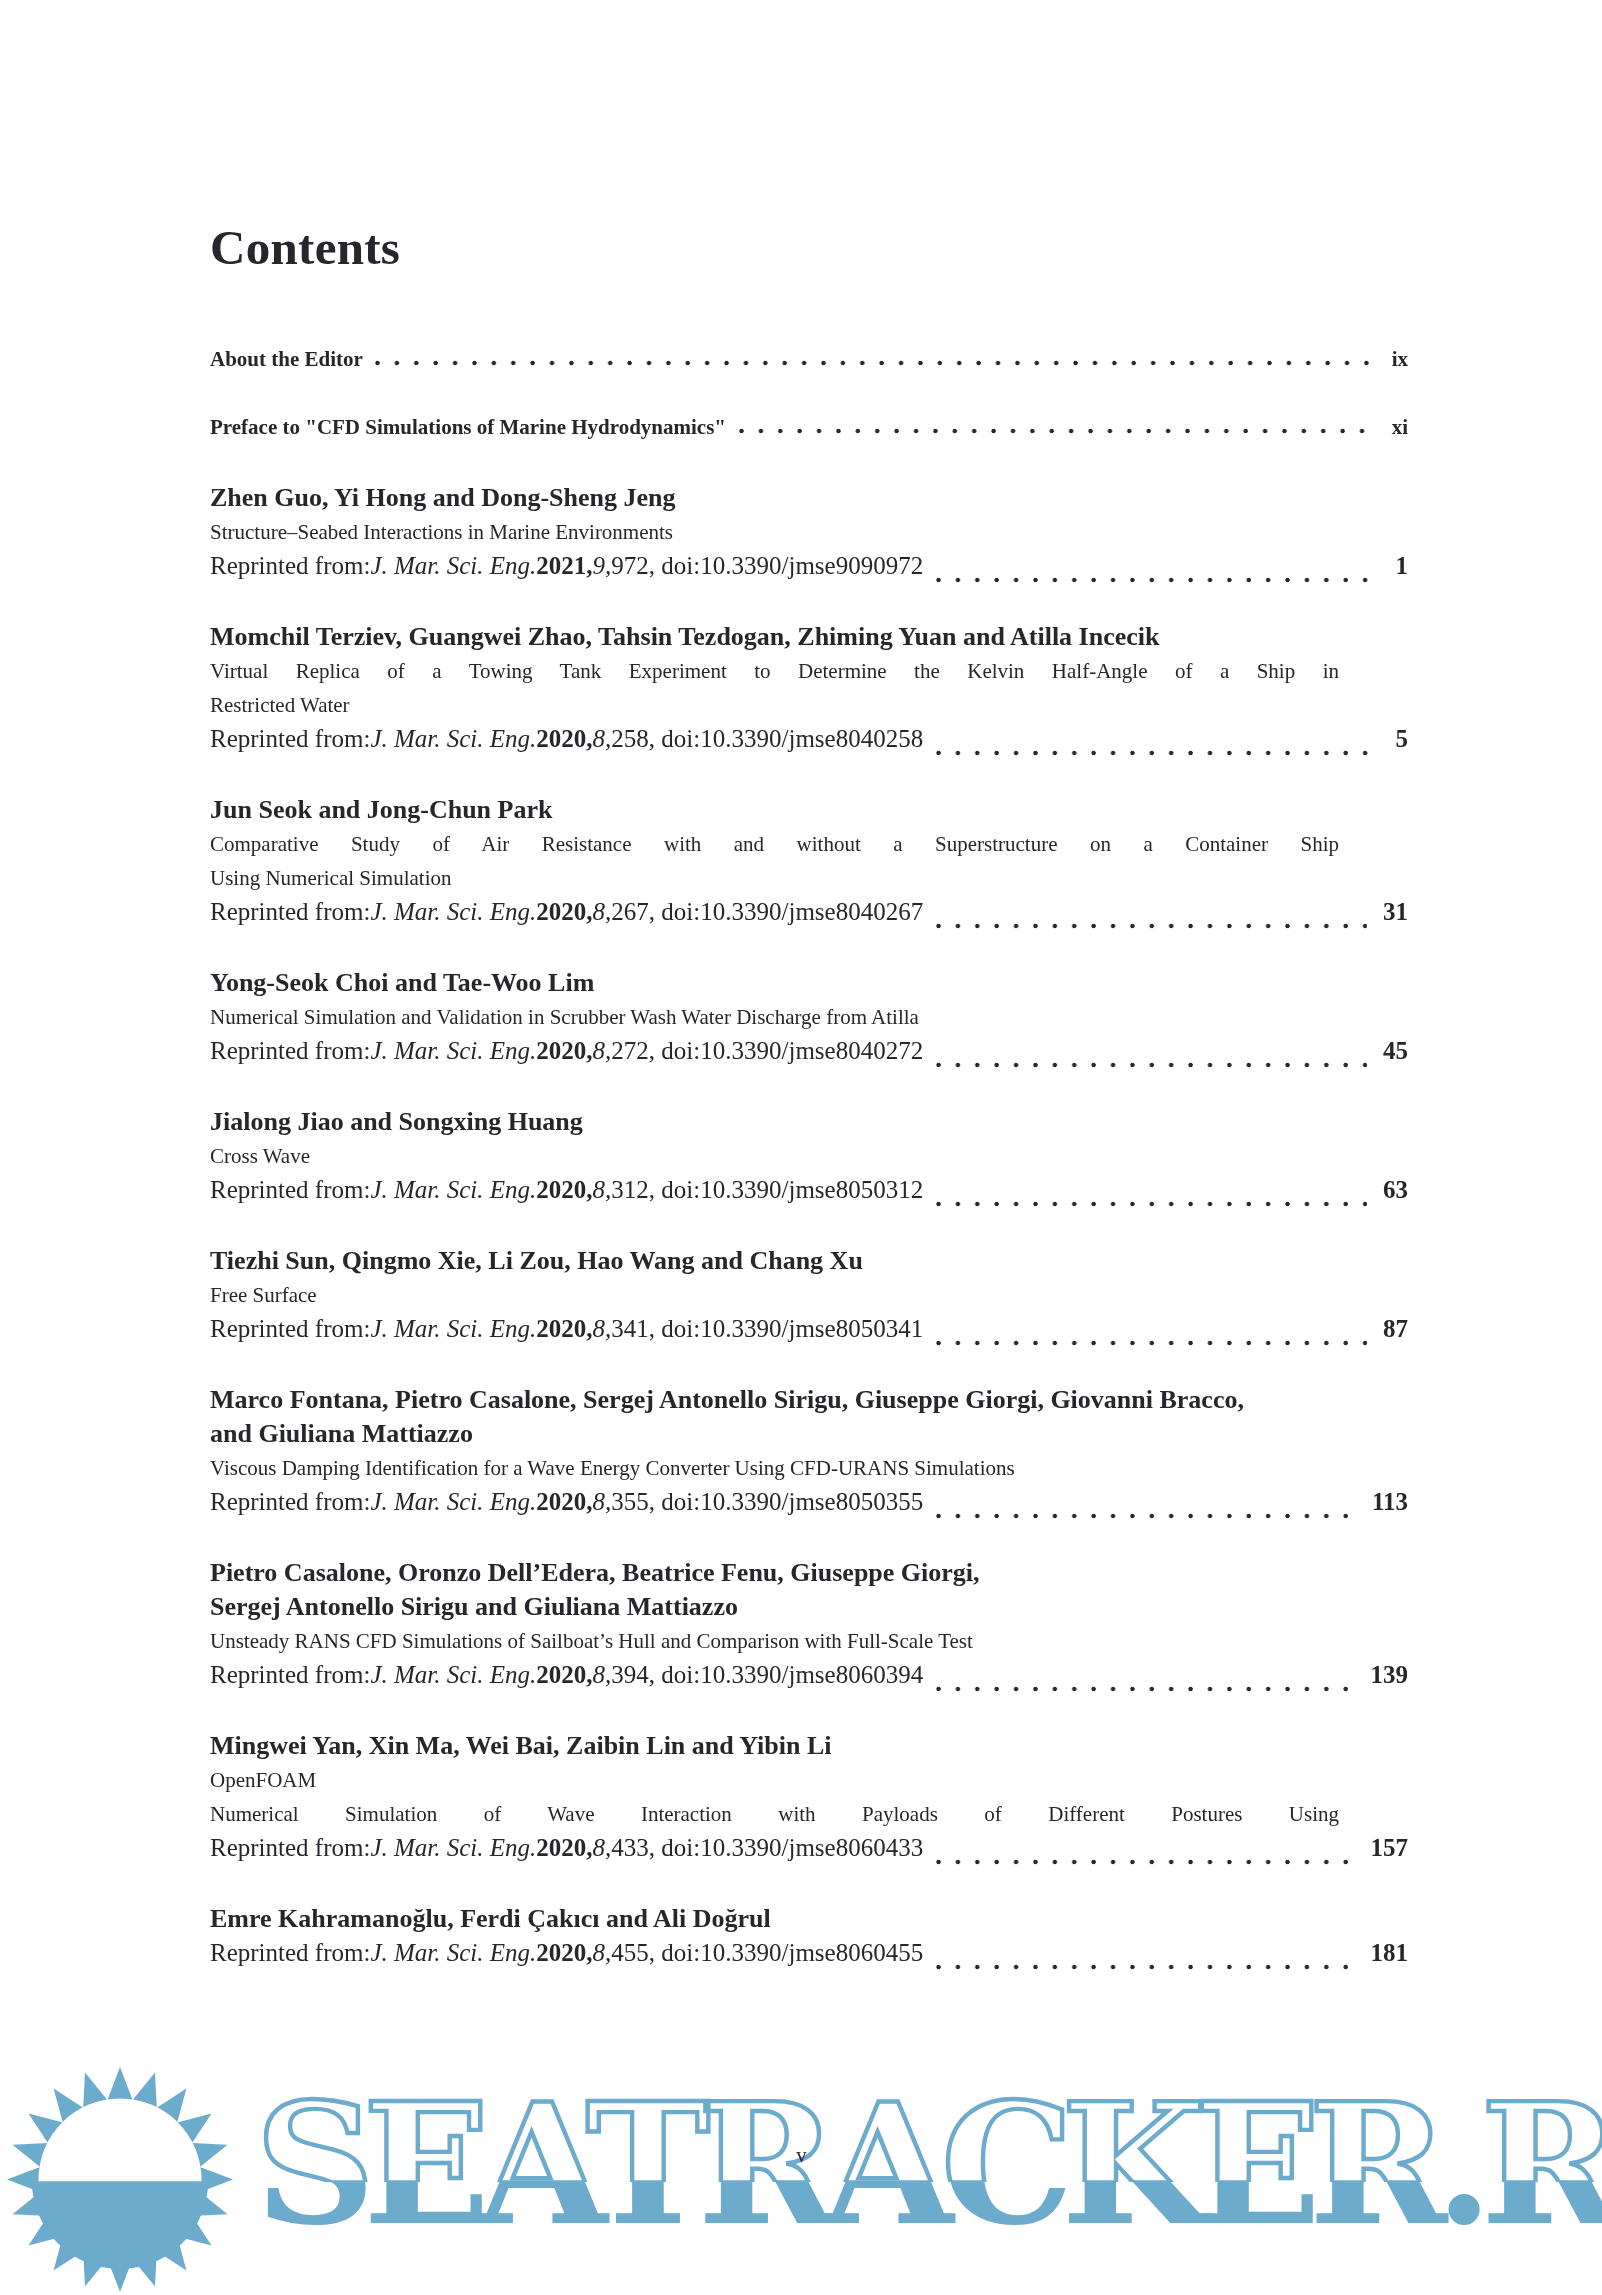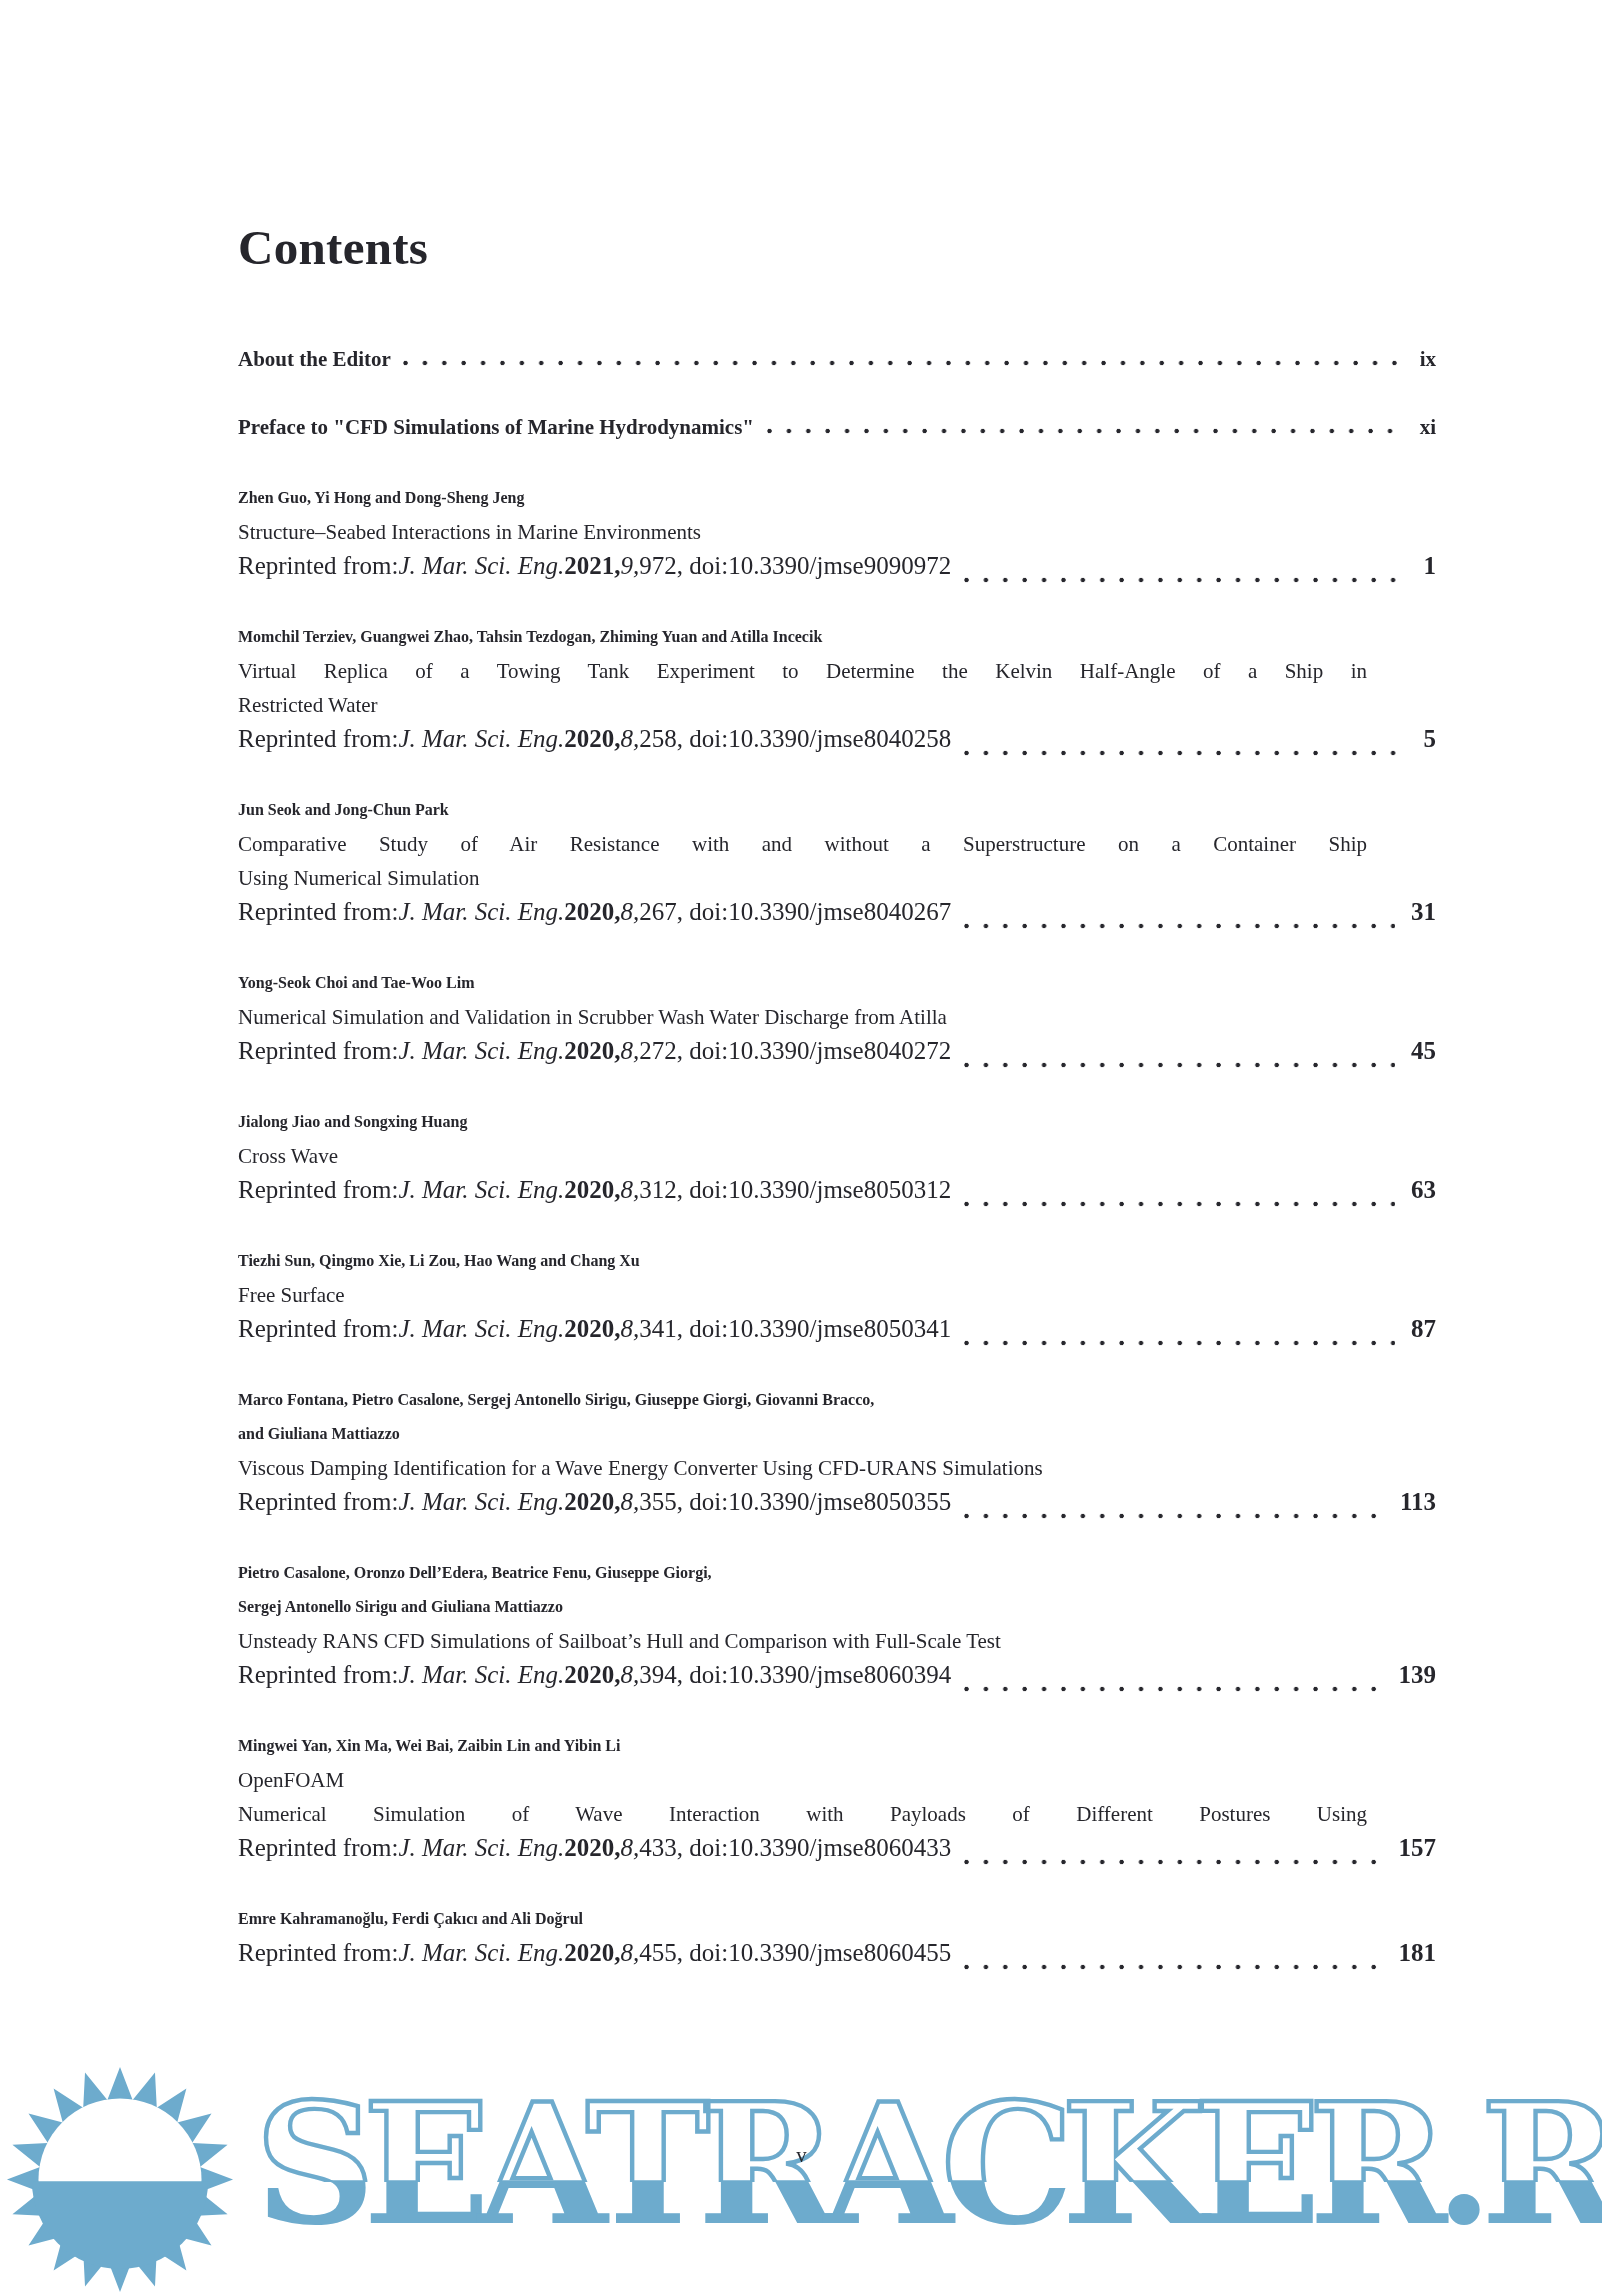--- a/index.html
+++ b/index.html
@@ -13,41 +13,40 @@
     background:#ffffff;
     position:relative;
     overflow:hidden;
     font-family:"Liberation Serif","DejaVu Serif",serif;
     color:var(--ink);
   }
   .page{
     position:absolute;
     left:210px;top:0;
     width:1198px;
-    margin-left:28px;
   }
   h1.page-title{
     font-size:49px;
     font-weight:700;
     line-height:1;
     margin:223px 0 70px 0;
     letter-spacing:0.3px;
   }
   .front,.entries{display:block;}
   .fm-row{
     display:flex;
     align-items:baseline;
     font-size:21px;
     line-height:34px;
     font-weight:700;
     margin-bottom:34px;
   }
   .entry{margin-top:37px;}
   .authors{
-    font-size:16px;line-height:34px;font-weight:700;
+    font-size:26px;line-height:34px;font-weight:700;
     margin-right:69px;
     white-space:nowrap;
   }
   .title-line{
     font-size:21px;line-height:34px;
     margin-right:69px;
   }
   .title-line.stretch{
     text-align:justify;
     text-align-last:justify;

